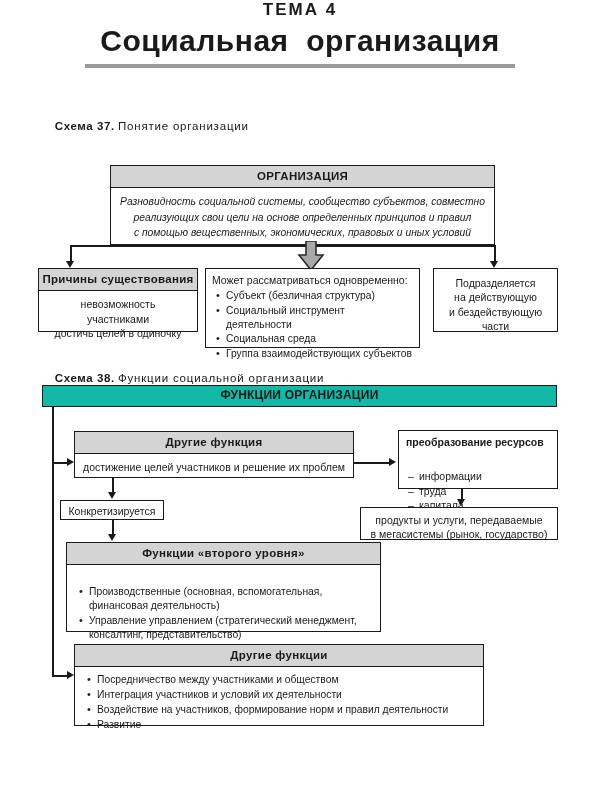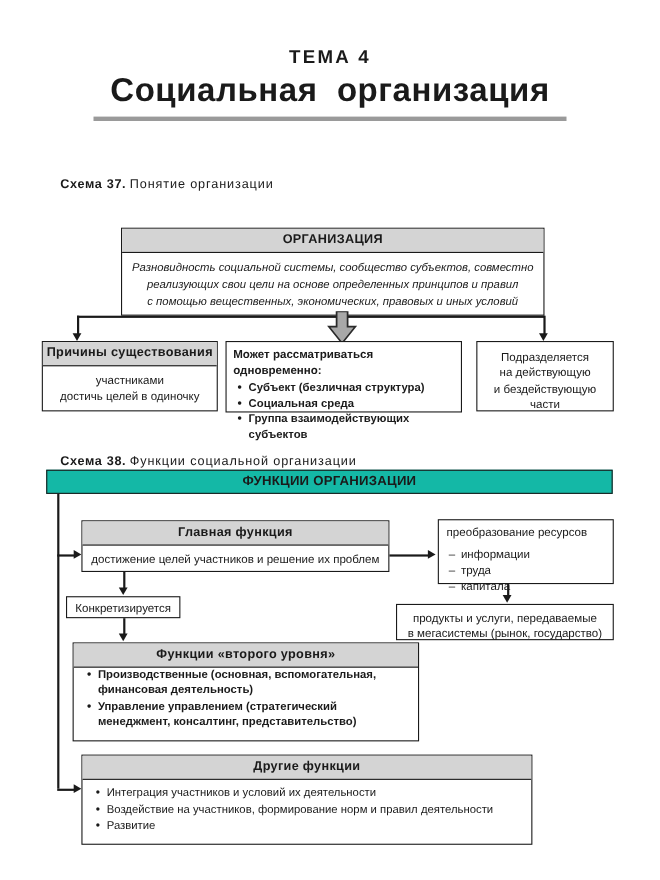--- a/index.html
+++ b/index.html
@@ -21,21 +21,20 @@
     height: 800px;
     box-sizing: border-box;
   }
 
   
   .topic-line {
     text-align: center;
     font-size: 17px;
     font-weight: bold;
     letter-spacing: 2px;
-    margin-top: 42px;
   }
   .topic-title {
     text-align: center;
     font-size: 30px;
     font-weight: bold;
     letter-spacing: 0.5px;
     margin-top: 4px;
     white-space: pre;
   }
   .title-rule {
@@ -193,30 +192,32 @@
 
     <div class="big-arrow" style="left:296px; top:241px;">
       <svg width="30" height="30" viewBox="0 0 30 30">
         <polygon points="10,0 20,0 20,14 27,14 15,29 3,14 10,14" fill="#a8a8a8" stroke="#2b2b2b" stroke-width="1.6"></polygon>
       </svg>
     </div>
 
     <div class="box" style="left:38px; top:268px; width:160px; height:64px;">
       <div class="box-head">Причины существования</div>
       <div class="box-body center" style="padding-top:6px; line-height:1.38;">
+        <div>невозможность</div>
         <div>участниками</div>
         <div>достичь целей в одиночку</div>
       </div>
     </div>
 
-    <div class="box" style="left:205px; top:268px; width:215px; height:65px;font-weight:bold;">
+    <div class="box" style="left:205px; top:268px; width:215px; height:80px;">
       <div class="box-body" style="padding:4px 6px;">
         <div style="margin-bottom:1px;">Может рассматриваться одновременно:</div>
         <ul class="bul">
           <li>Субъект (безличная структура)</li>
+          <li>Социальный инструмент деятельности</li>
           <li>Социальная среда</li>
           <li>Группа взаимодействующих субъектов</li>
         </ul>
       </div>
     </div>
 
     <div class="box" style="left:433px; top:268px; width:125px; height:64px;">
       <div class="box-body center" style="padding-top:7px; line-height:1.38;">
         <div>Подразделяется</div>
         <div>на действующую</div>
@@ -236,30 +237,30 @@
 
     <div class="vline" style="left:52px; top:407px; height:268px;"></div>
 
     <div class="hline" style="left:52px; top:462px; width:16px;"></div>
     <div class="arrow-right" style="left:67px; top:457.5px;"></div>
 
     <div class="hline" style="left:52px; top:675px; width:16px;"></div>
     <div class="arrow-right" style="left:67px; top:670.5px;"></div>
 
     <div class="box" style="left:74px; top:431px; width:280px; height:47px;">
-      <div class="box-head">Главная функция</div>
+      <div class="box-head">Другие функция</div>
       <div class="box-body center" style="padding-top:6px;">достижение целей участников и решение их проблем</div>
     </div>
 
     <div class="hline" style="left:354px; top:462px; width:36px;"></div>
     <div class="arrow-right" style="left:389px; top:457.5px;"></div>
 
     <div class="box" style="left:398px; top:430px; width:160px; height:59px;">
       <div class="box-body" style="padding:4px 7px;">
-        <div style="margin-bottom:5px;">преобразование ресурсов</div>
+        <div style="margin-bottom:19px;font-weight:bold;">преобразование ресурсов</div>
         <ul class="dash">
           <li>информации</li>
           <li>труда</li>
           <li>капитала</li>
         </ul>
       </div>
     </div>
 
     <div class="vline" style="left:461px; top:489px; height:12px;"></div>
     <div class="arrow-down" style="left:456.5px; top:499px;"></div>
@@ -276,32 +277,33 @@
 
     <div class="box" style="left:60px; top:500px; width:104px; height:20px;">
       <div class="box-body center" style="padding:3px 4px; font-size:10.5px;">Конкретизируется</div>
     </div>
 
     <div class="vline" style="left:112px; top:520px; height:16px;"></div>
     <div class="arrow-down" style="left:107.5px; top:534px;"></div>
 
     <div class="box" style="left:66px; top:542px; width:315px; height:90px;">
       <div class="box-head">Функции «второго уровня»</div>
-      <div class="box-body" style="padding:0 8px;font-weight:bold;">
+      <div class="box-body" style="padding:20px 8px;">
         <ul class="bul">
           <li>Производственные (основная, вспомогательная, финансовая деятельность)</li>
           <li>Управление управлением (стратегический менеджмент, консалтинг, представительство)</li>
         </ul>
       </div>
     </div>
 
     <div class="box" style="left:74px; top:644px; width:410px; height:82px;">
       <div class="box-head">Другие функции</div>
       <div class="box-body" style="padding:6px 8px;">
         <ul class="bul">
+          <li>Посредничество между участниками и обществом</li>
           <li>Интеграция участников и условий их деятельности</li>
           <li>Воздействие на участников, формирование норм и правил деятельности</li>
           <li>Развитие</li>
         </ul>
       </div>
     </div>
   </div>
 
 </div>
 

